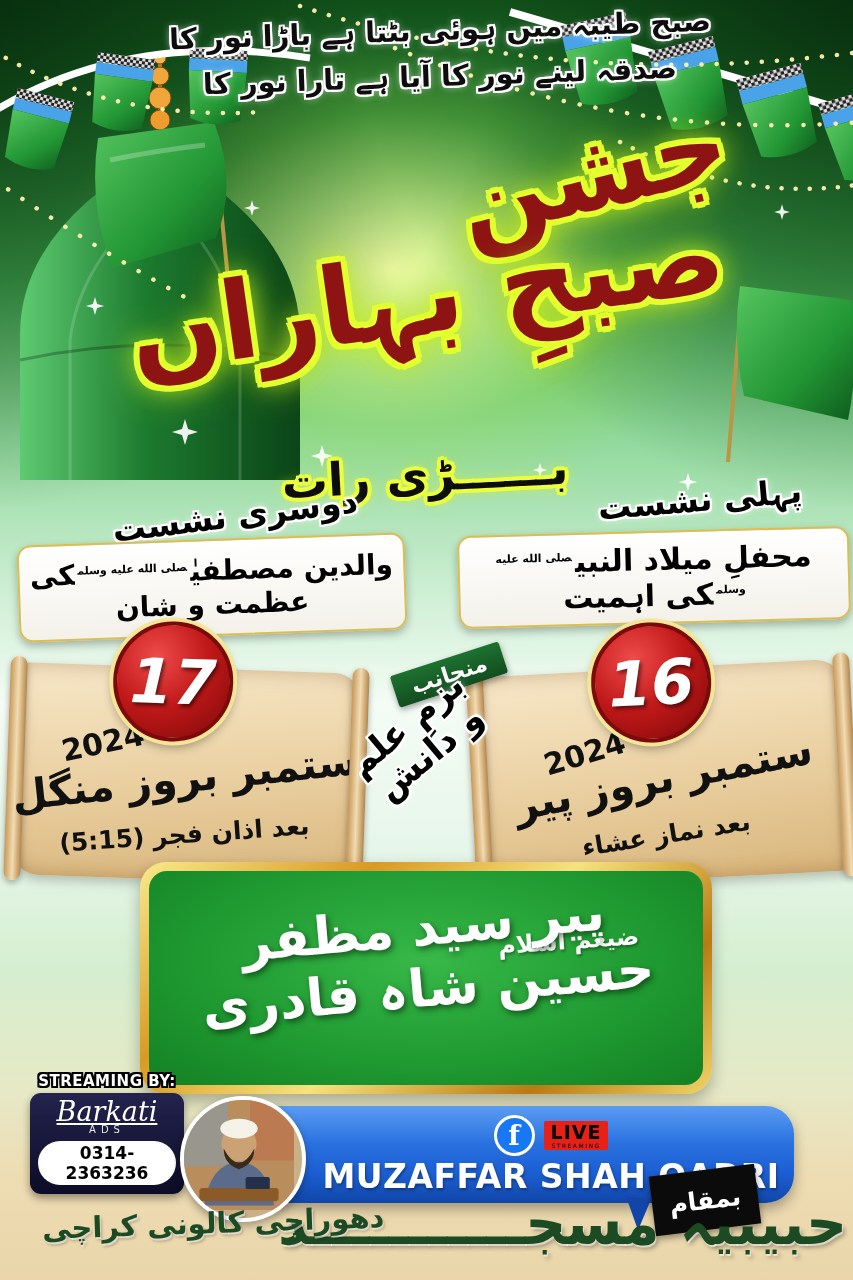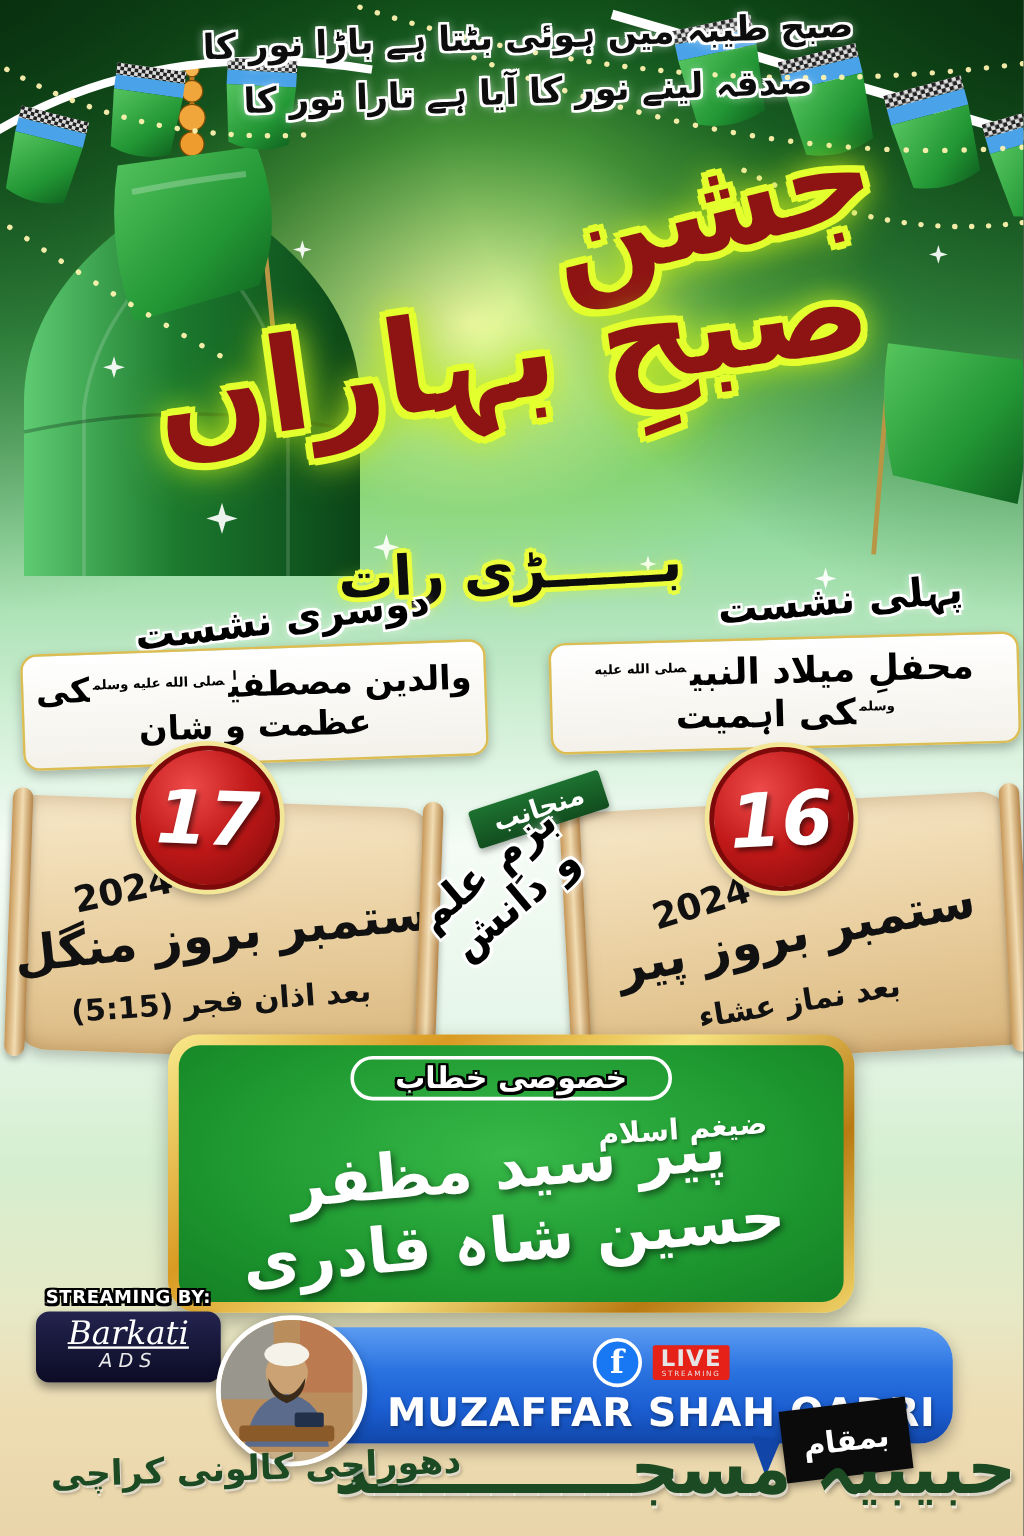--- a/index.html
+++ b/index.html
@@ -82,36 +82,36 @@
   .panel-honorific{position:absolute;right:64px;top:56px;color:#fff;font-size:24px;font-weight:bold;
     transform:rotate(-4deg);text-shadow:1px 2px 3px rgba(0,0,0,.4);}
   .panel-speaker{margin-top:26px;width:93%;text-align:center;color:#fff;font-size:52px;font-weight:bold;line-height:1.18;
     transform:rotate(-5deg);text-shadow:2px 3px 6px rgba(0,0,0,.5);}
 
   .designer{left:30px;top:1072px;width:154px;text-align:center;}
   .designer-label{font-size:15px;font-weight:900;color:#fff;letter-spacing:.5px;}
   .designer-card{margin-top:3px;background:linear-gradient(180deg,#23234e 0%,#0c0c26 100%);border-radius:11px;
     padding:5px 8px 9px;box-shadow:0 4px 8px rgba(0,0,0,.4);}
   .designer-brand{font-family:"DejaVu Serif",serif;font-style:italic;color:#fff;font-size:27px;line-height:1.05;text-decoration:underline;}
-  .designer-sub{color:#e8e8e8;font-size:16px;letter-spacing:5px;font-style:italic;margin-top:-2px;}
+  .designer-sub{color:#e8e8e8;font-size:10px;letter-spacing:5px;margin-top:-2px;}
   .designer-phone{background:#fff;border-radius:999px;font-size:17px;font-weight:bold;color:#000;margin-top:6px;padding:2px 2px;}
 
   .live-banner{left:196px;top:1106px;width:598px;height:97px;border-radius:28px;
     background:linear-gradient(180deg,#5b9cf2 0%,#2a72e0 38%,#1b5ed2 70%,#1146a8 100%);
     box-shadow:0 6px 13px rgba(0,0,0,.32);}
   .banner-tail{position:absolute;left:428px;bottom:-27px;width:0;height:0;border-left:16px solid transparent;
     border-right:9px solid transparent;border-top:32px solid #1146a8;transform:rotate(7deg);}
   .speaker-photo{position:absolute;left:-16px;top:-10px;width:118px;height:118px;border-radius:50%;
     border:4px solid #fff;overflow:hidden;background:#c9b089;box-shadow:0 4px 9px rgba(0,0,0,.3);}
   .banner-content{margin-left:112px;display:flex;flex-direction:column;align-items:center;color:#fff;}
   .banner-row1{display:flex;align-items:center;gap:9px;margin-top:9px;}
   .fb-icon{width:41px;height:41px;border-radius:50%;background:#1877f2;border:3px solid #fff;color:#fff;
     font-family:"DejaVu Serif",serif;font-weight:bold;font-size:27px;display:flex;align-items:center;justify-content:center;
     box-sizing:border-box;line-height:1;}
-  .live-badge{background:#e62117;color:#e5e5e5;padding:2px 7px 1px;border-radius:2px;display:flex;flex-direction:column;
+  .live-badge{background:#e62117;color:#000000;padding:2px 7px 1px;border-radius:2px;display:flex;flex-direction:column;
     align-items:center;line-height:1;}
   .live-text{font-size:19px;font-weight:900;letter-spacing:1px;}
   .streaming-text{font-size:6px;letter-spacing:1.5px;margin-top:1px;}
   .banner-name1{font-size:29px;font-weight:900;letter-spacing:.5px;text-shadow:1px 2px 3px rgba(0,0,0,.35);white-space:nowrap;}
   .banner-name2{font-size:33px;font-weight:900;letter-spacing:.5px;margin-top:1px;text-shadow:1px 2px 3px rgba(0,0,0,.35);white-space:nowrap;}
 
   .venue-ribbon{left:652px;top:1170px;width:106px;height:60px;background:#0b0b0b;transform:rotate(-7deg);
     display:flex;align-items:center;justify-content:center;color:#fff;font-size:25px;font-weight:bold;
     box-shadow:0 3px 7px rgba(0,0,0,.4);}
   .venue-masjid{right:6px;top:1190px;font-size:57px;font-weight:bold;color:#1c4a22;white-space:nowrap;
@@ -241,31 +241,31 @@
     <div class="scroll-year yr-left">2024</div>
     <div class="scroll-date dt rtl">ستمبر بروز منگل</div>
     <div class="scroll-time tm rtl">بعد اذان فجر (5:15)</div>
   </div>
 
   <div class="abs org-ribbon rtl z3">منجانب</div>
   <div class="abs org-name rtl outline-white z3">بزمِ علم و دانش</div>
 
   <div class="abs panel-wrap z3">
     <div class="panel-inner">
-      <div class="panel-pill rtl outline-black">خصوصی خطاب</div>
       <div class="panel-honorific rtl">ضیغم اسلام</div>
       <div class="panel-speaker rtl">پیر سید مظفر حسین شاہ قادری</div>
     </div>
   </div>
 
   <div class="abs designer z3">
     <div class="designer-label outline-black">STREAMING BY:</div>
     <div class="designer-card">
       <div class="designer-brand">Barkati</div>
       <div class="designer-sub">ADS</div>
+      <div class="designer-phone">0314-2363236</div>
     </div>
   </div>
 
   <div class="abs live-banner z3">
     <div class="banner-tail"></div>
     <div class="speaker-photo">
       <svg width="110" height="110" viewBox="0 0 100 100">
         <rect width="100" height="100" fill="#b98d5c"></rect>
         <rect x="0" y="0" width="40" height="60" fill="#7aa0c0" opacity="0.5"></rect>
         <rect x="60" y="0" width="40" height="55" fill="#c06040" opacity="0.4"></rect>

